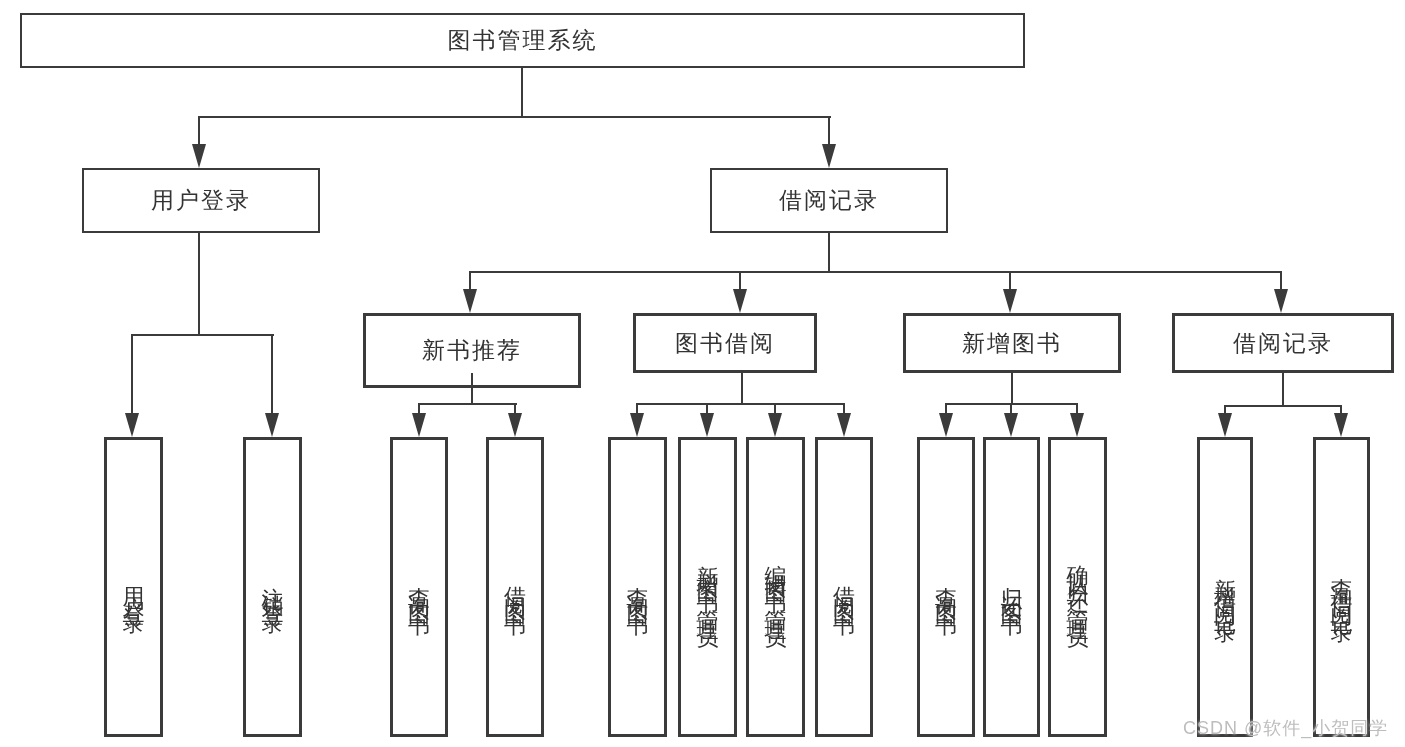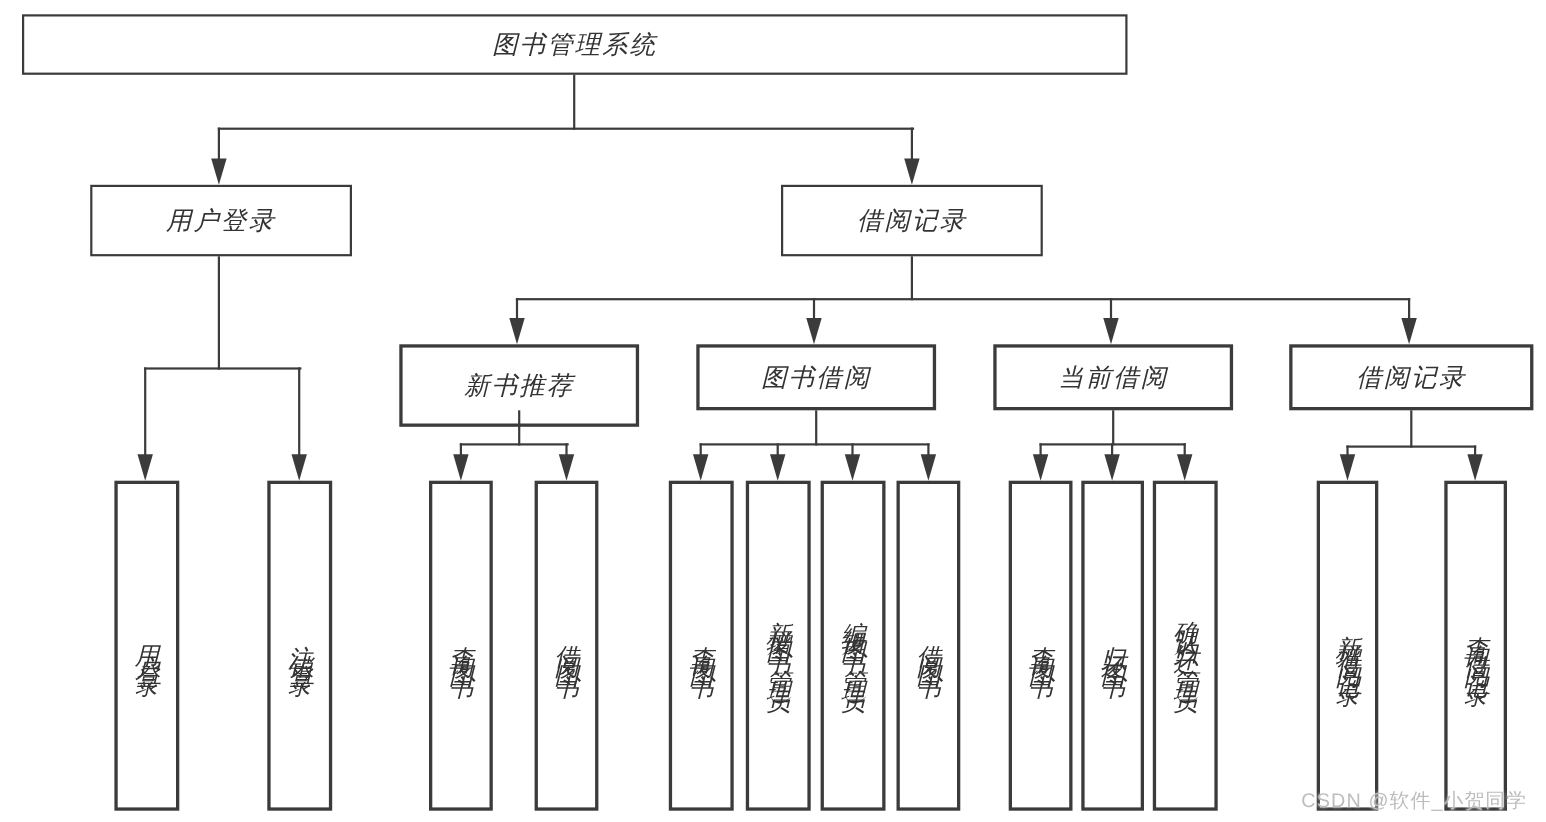--- a/index.html
+++ b/index.html
@@ -10,21 +10,20 @@
   }
   html,body{margin:0;padding:0;background:var(--background);}
   .canvas{
     position:relative;width:1405px;height:747px;background:var(--background);
     font-family:"Liberation Sans","DejaVu Sans",sans-serif;overflow:hidden;
   }
   .box{
     position:absolute;box-sizing:border-box;background:var(--background);
     border:2px solid var(--line);display:flex;align-items:center;justify-content:center;
     color:var(--text);
-    font-style:italic;
   }
   .box.lv3,.box.leaf{border-width:3px;}
   .h-label{font-size:23px;letter-spacing:2px;white-space:nowrap;}
   .leaf-label{
     writing-mode:vertical-rl;text-orientation:mixed;
     font-size:22px;letter-spacing:9px;line-height:1.1;white-space:nowrap;
   }
   .vline{position:absolute;width:2px;background:var(--line);}
   .hline{position:absolute;height:2px;background:var(--line);}
   .arrow{
@@ -75,25 +74,25 @@
   <div class="vline" style="left:739px;top:271px;height:22px;"></div>
   <div class="arrow" style="left:733px;top:289px;"></div>
   <div class="vline" style="left:1009px;top:271px;height:22px;"></div>
   <div class="arrow" style="left:1003px;top:289px;"></div>
   <div class="vline" style="left:1280px;top:271px;height:22px;"></div>
   <div class="arrow" style="left:1274px;top:289px;"></div>
 
   <div class="box lv3" style="left:363px;top:313px;width:218px;height:75px;">
     <span class="h-label">新书推荐</span>
   </div>
-  <div class="box lv3" style="left:633px;top:313px;width:218px;height:60px;">
+  <div class="box lv3" style="left:633px;top:313px;width:184px;height:60px;">
     <span class="h-label">图书借阅</span>
   </div>
   <div class="box lv3" style="left:903px;top:313px;width:218px;height:60px;">
-    <span class="h-label">当前借阅</span>
+    <span class="h-label">新增图书</span>
   </div>
   <div class="box lv3" style="left:1172px;top:313px;width:222px;height:60px;">
     <span class="h-label">借阅记录</span>
   </div>
 
   <div class="vline" style="left:471px;top:373px;height:32px;"></div>
   <div class="hline" style="left:418px;top:403px;width:99px;"></div>
   <div class="vline" style="left:418px;top:403px;height:14px;"></div>
   <div class="arrow" style="left:412px;top:413px;"></div>
   <div class="vline" style="left:514px;top:403px;height:14px;"></div>

